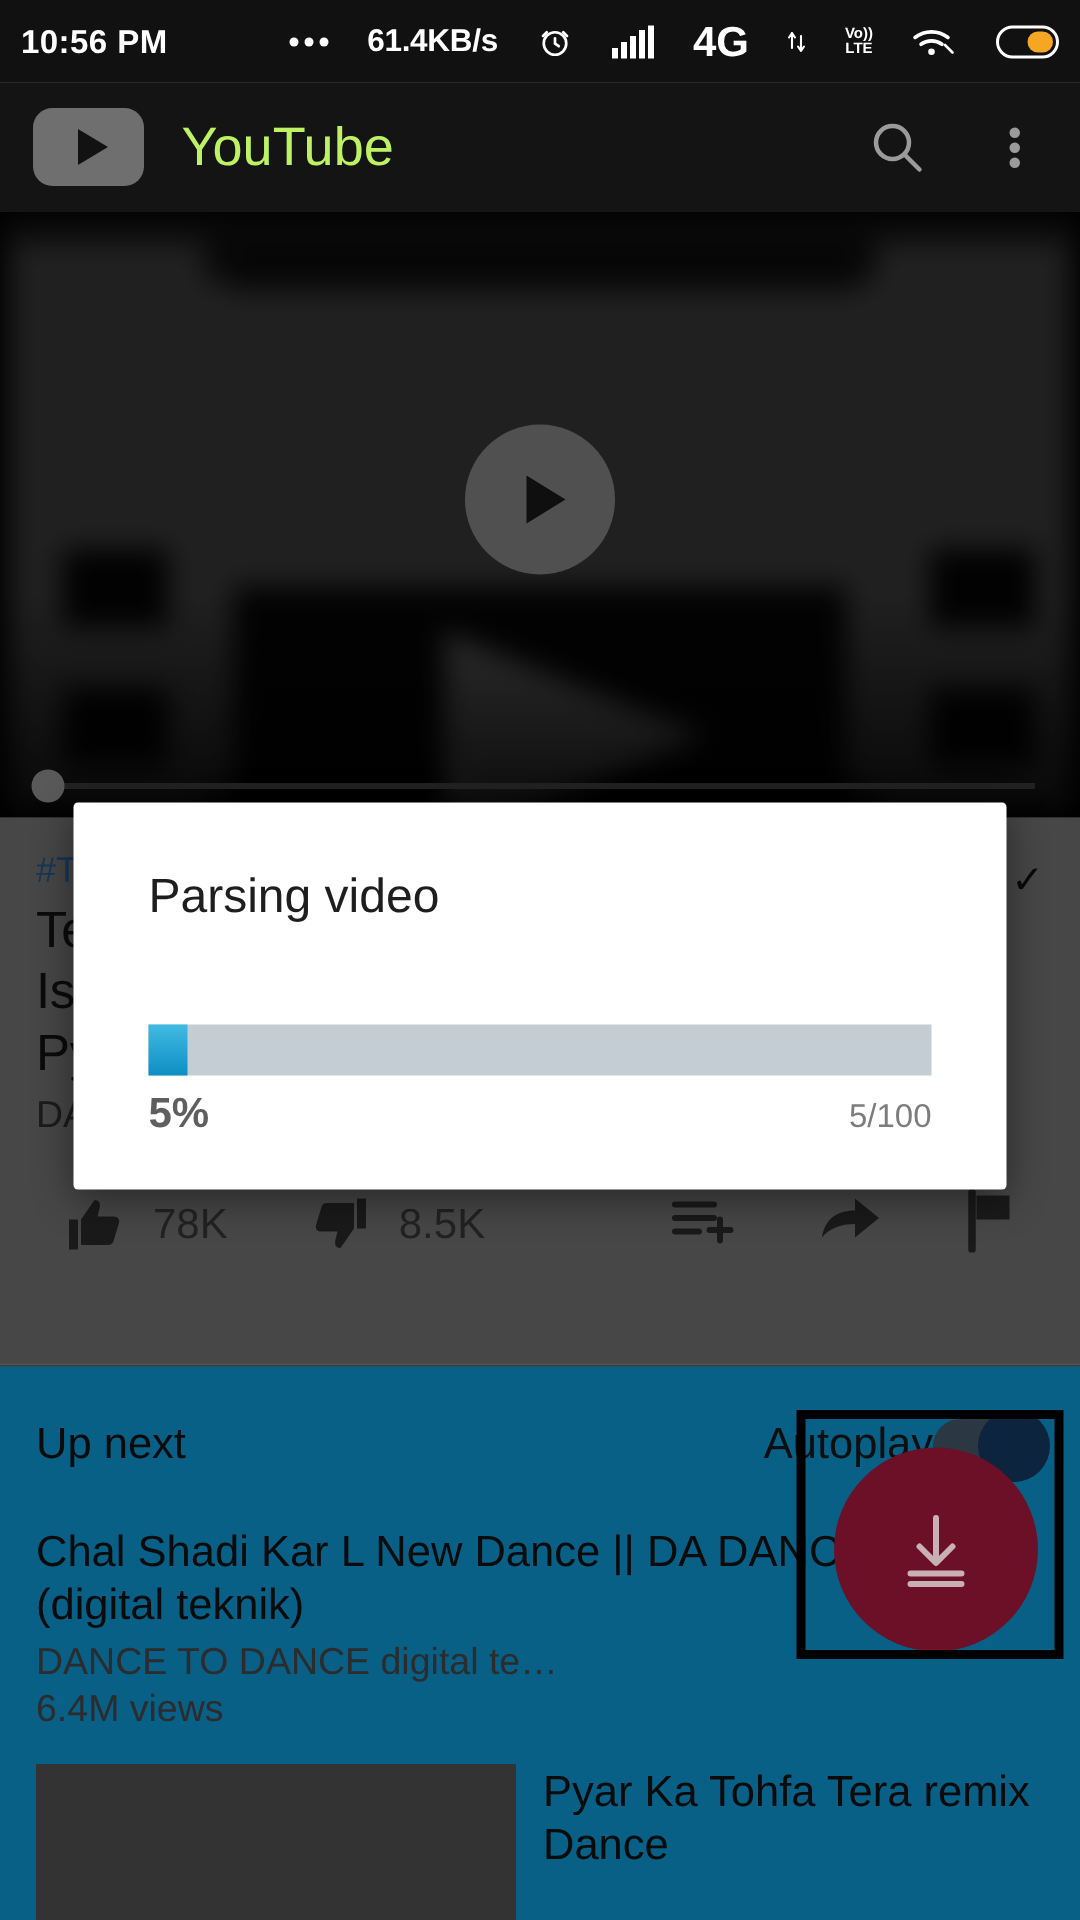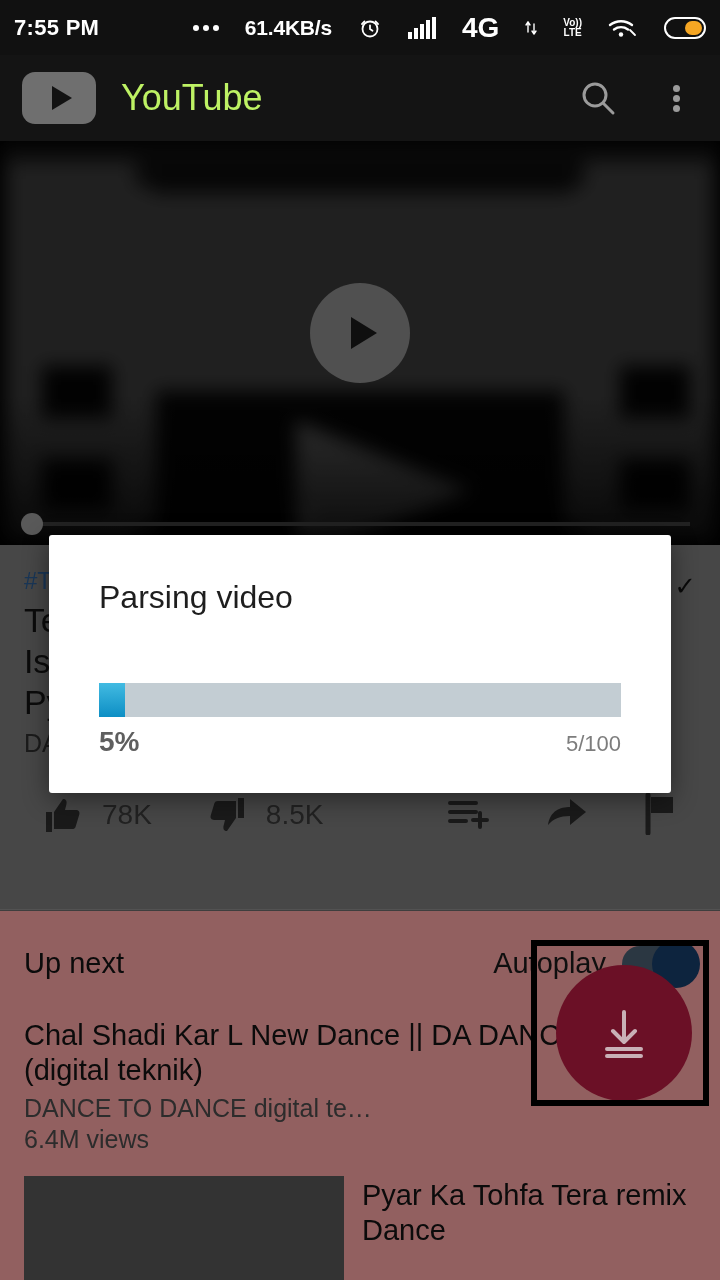--- a/index.html
+++ b/index.html
@@ -110,25 +110,25 @@
   .act{ display:flex; align-items:center; gap:16px; }
   .act-count{ color:#3b3b3b; font-size:28px; }
   #act-spacer{ flex:1; }
   #meta-divider{
     position:absolute; left:0; bottom:0; width:100%; height:1px; background:#8d8d8d;
   }
 
   
   #upnext{
     position:absolute; left:0; top:911px; width:720px; height:369px;
-    background:#fca5a5; padding:0 24px;
+    background:#0ea5e9; padding:0 24px;
   }
   #upnext-head{ height:105px; display:flex; align-items:center; }
   #upnext-label{ color:#141414; font-size:29px; }
-  #autoplay-group{ margin-left:auto; display:flex; align-items:center; gap:16px; }
+  #autoplay-group{ margin-left:auto; display:flex; align-items:center; }
   #autoplay-label{ color:#1b1b1b; font-size:29px; }
   #autoplay-toggle{
     width:74px;height:36px;border-radius:18px;background:#4a5f72;position:relative;
   }
   #autoplay-toggle .knob{
     position:absolute; right:-4px; top:-6px; width:48px;height:48px;border-radius:50%;
     background:#173e6b;
   }
   .upnext-item{ display:flex; gap:18px; margin-bottom:22px; }
   .thumb{
@@ -177,21 +177,21 @@
   #progress-labels{
     display:flex; align-items:baseline; margin-top:9px;
   }
   #progress-percent{ color:#5f5f5f; font-size:28px; font-weight:700; }
   #progress-count{ margin-left:auto; color:#7d7d7d; font-size:22px; }
 </style>
 </head>
 <body>
 
 <div id="status-bar">
-  <div id="status-time">7:55 PM</div>
+  <div id="status-time">10:56 PM</div>
   <div id="status-right">
     <span class="dots3">
         <i></i>
         <i></i>
         <i></i>
       </span>
     <span id="net-speed">61.4KB/s</span>
     <span class="sb-ico">
       <svg width="24" height="24" viewBox="0 0 24 24">
           <circle cx="12" cy="13" r="7.5" fill="none" stroke="#fff" stroke-width="1.8"></circle>

